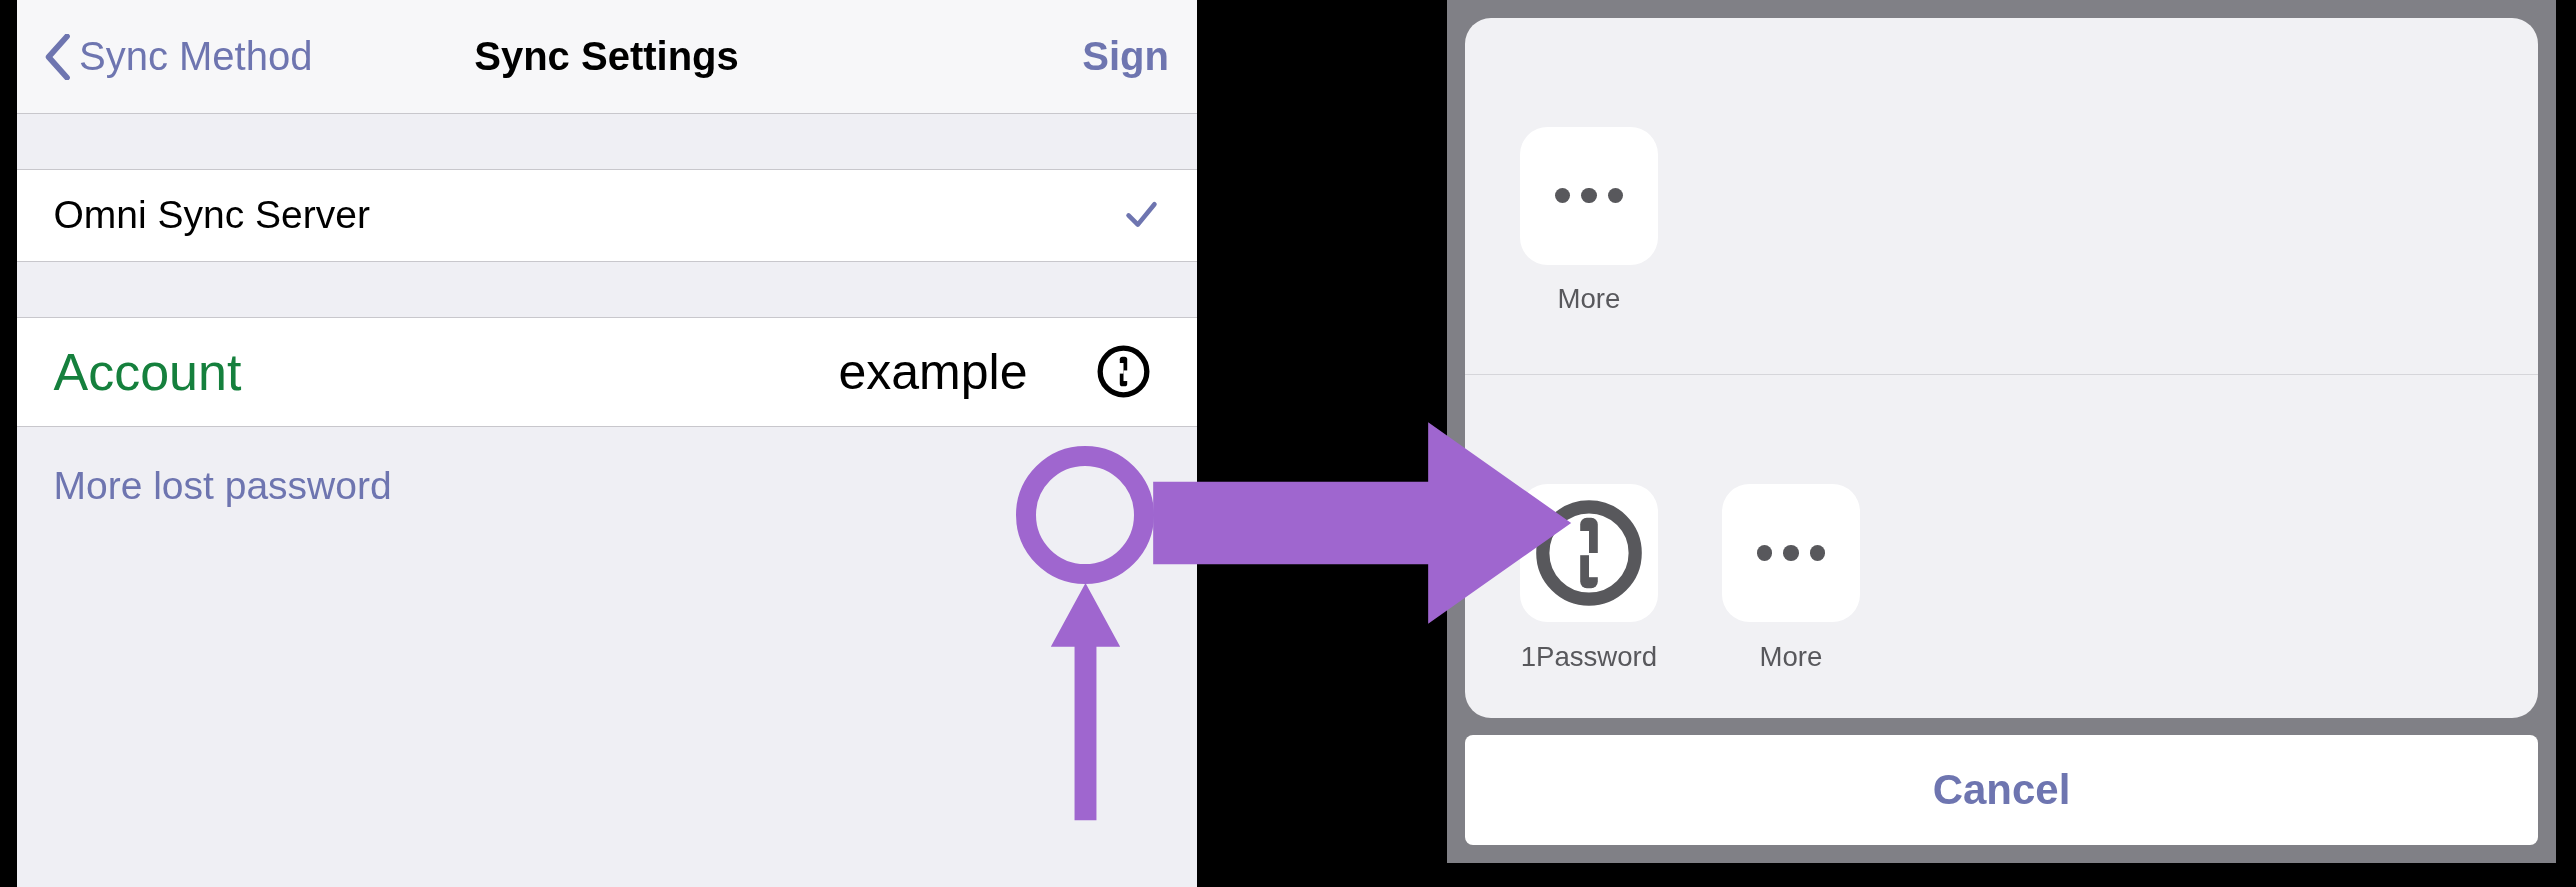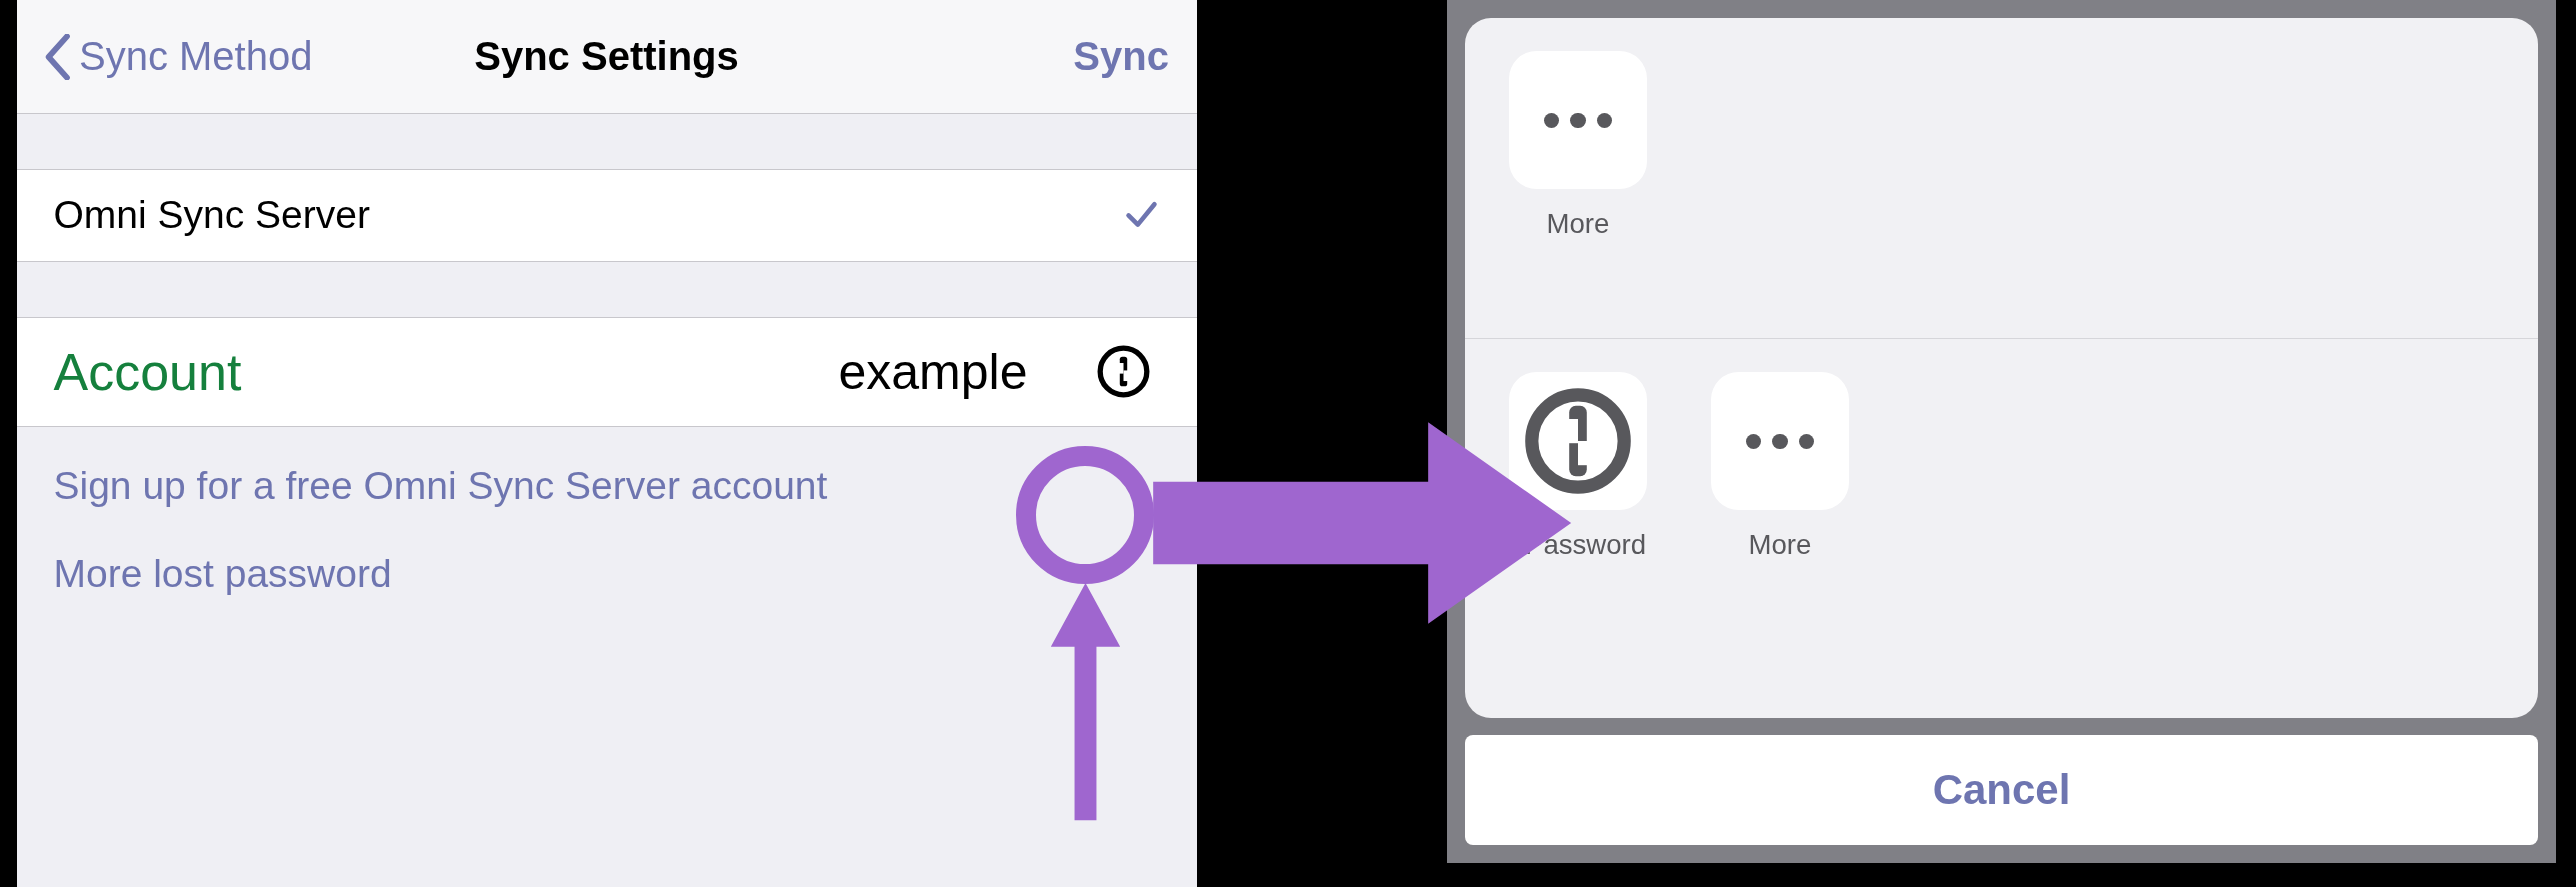--- a/index.html
+++ b/index.html
@@ -135,23 +135,24 @@
   .sheet {
     background: #f1f1f4;
     border-radius: 26px;
     overflow: hidden;
     flex: 1;
     display: flex;
     flex-direction: column;
   }
   .sheet-row {
     display: flex;
-    align-items: flex-start;
-    padding: 33px 37px 20px 30px;
+    align-items: center;
+    padding: 33px 37px 20px 41px;
     gap: 37px;
+    margin-top: 36px;
   }
   .sheet-row:first-child { border-bottom: 1.8px solid #d6d6da; min-height: 321px;}
   .sheet-row:nth-child(2) { min-height: 321px; }
 
   .activity-item {
     width: 165px;
     display: flex;
     flex-direction: column;
     align-items: center;
     cursor: pointer;
@@ -198,21 +199,21 @@
 <div class="left-panel">
 
   <div class="nav-bar">
     <div class="nav-back">
       <svg viewBox="0 0 24 40">
         <polyline points="20,2 4,20 20,38" fill="none" stroke="#6e75b0" stroke-width="5" stroke-linecap="round" stroke-linejoin="round"></polyline>
       </svg>
       <span>Sync Method</span>
     </div>
     <div class="nav-title">Sync Settings</div>
-    <div class="nav-action">Sync</div>
+    <div class="nav-action">Sign</div>
   </div>
 
   <div class="section-spacer"></div>
 
   <div class="cell">
     <div class="cell-main">
       <div class="cell-title">Omni Sync Server</div>
     </div>
     <div class="checkmark">
       <svg viewBox="0 0 40 40">
@@ -230,21 +231,20 @@
       <svg viewBox="0 0 100 100">
         <circle cx="50" cy="50" r="44" fill="none" stroke="#000" stroke-width="10"></circle>
         <rect x="43" y="22" width="14" height="56" rx="5" fill="#000"></rect>
         <rect x="36" y="34" width="14" height="20" fill="#fff"></rect>
         <rect x="50" y="48" width="14" height="20" fill="#fff"></rect>
       </svg>
     </div>
   </div>
 
   <div class="footer-links">
-    <a class="footer-link">Sign up for a free Omni Sync Server account</a>
     <a class="footer-link">More lost password</a>
   </div>
 </div>
 
 <div class="callout-circle"></div>
 
 <svg class="annotation-arrow" style="left:1049px; top:582px; width:73px; height:239px;" viewBox="0 0 80 260">
   <polygon points="40,0 78,70 52,70 52,260 28,260 28,70 2,70" fill="#9f66cf"></polygon>
 </svg>
 

